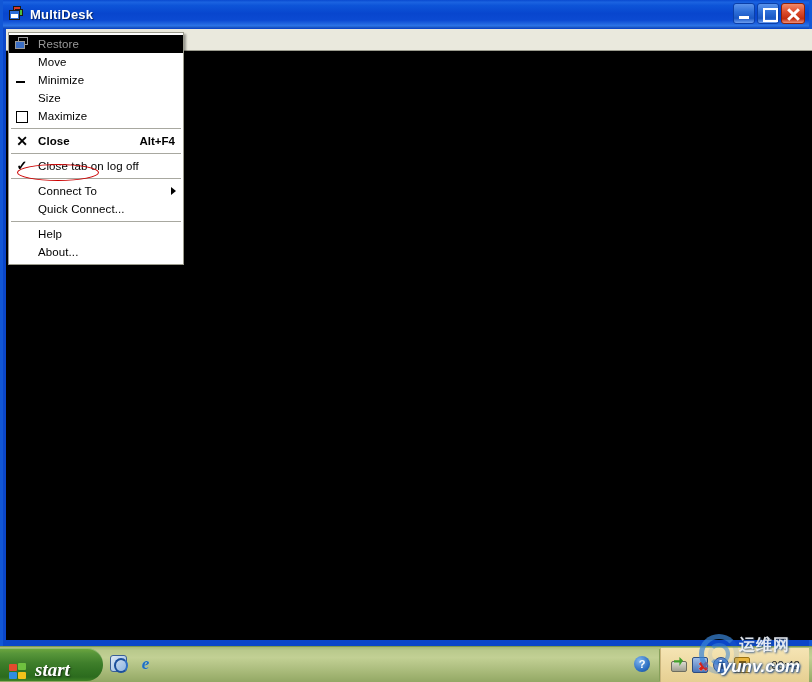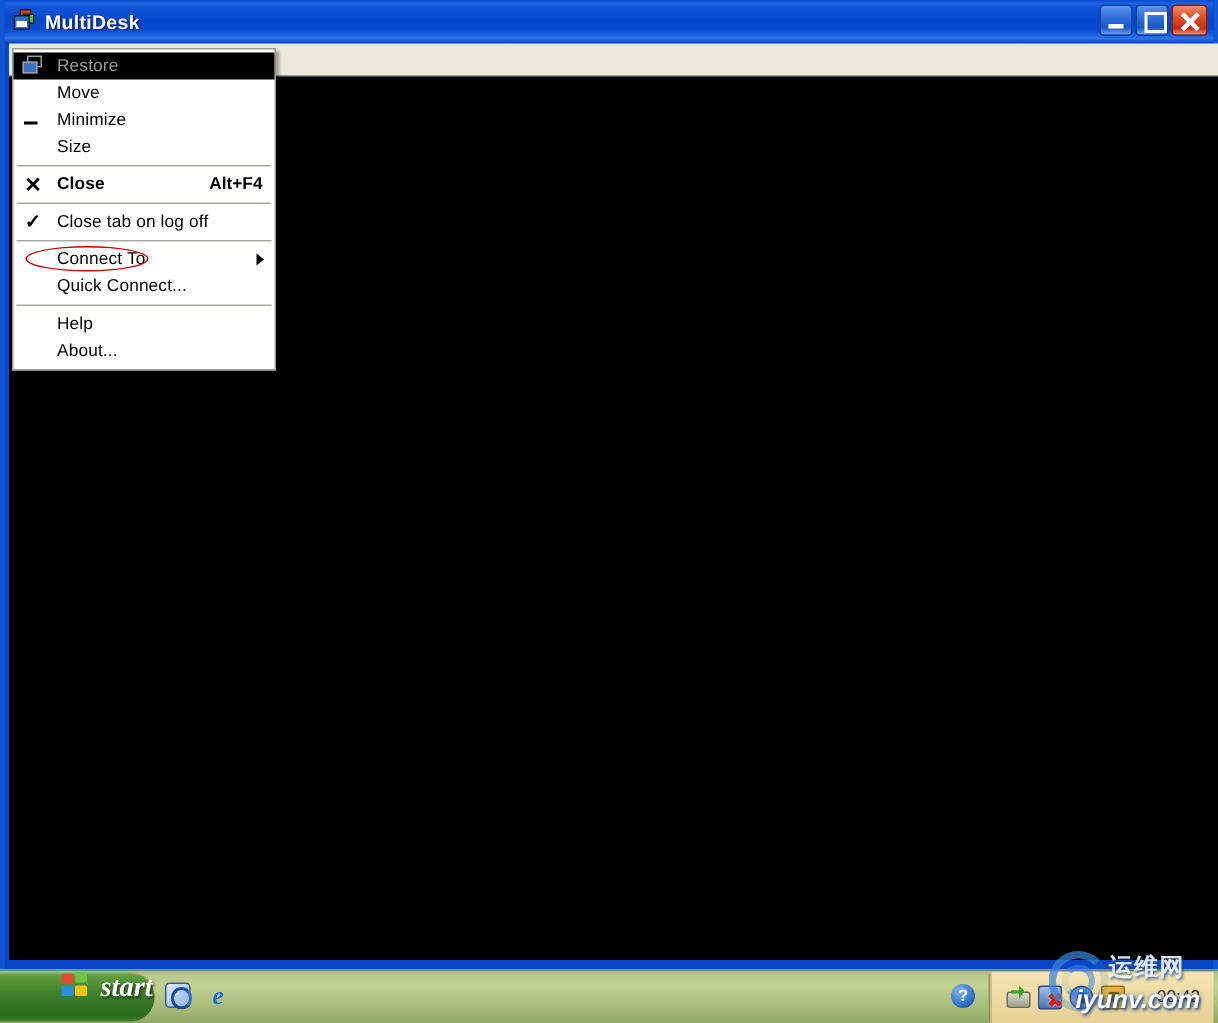--- a/index.html
+++ b/index.html
@@ -253,24 +253,23 @@
   #start-button {
     position: absolute;
     left: 0; top: 1px;
     width: 103px; height: 33px;
     background: linear-gradient(180deg,
         #6fa83e 0%, #58963a 16%, #3f7f2b 45%,
         #327322 70%, #2c6b1e 88%, #3f8226 100%);
     border-top-right-radius: 16px;
     border-bottom-right-radius: 16px;
     display: flex;
-    align-items: flex-start;
+    align-items: flex-end;
     cursor: default;
     box-shadow: inset 0 1px 0 rgba(255,255,255,.25);
-    padding-left: 32px;
   }
   #start-flag {
     position: relative;
     width: 19px; height: 18px;
     margin-left: 9px;
     flex: none;
   }
   #start-flag i {
     position: absolute;
     width: 8px; height: 7px;
@@ -505,20 +504,24 @@
 
     <div class="mi">
       <span class="gicon g-min"></span>
       <span class="label">Minimize</span>
     </div>
 
     <div class="mi">
       <span class="label">Size</span>
     </div>
 
+    <div class="mi">
+      <span class="gicon g-max"></span>
+      <span class="label">Maximize</span>
+    </div>
 
     <div class="sep"></div>
 
     <div class="mi bold">
       <span class="gicon g-close">✕</span>
       <span class="label">Close</span>
       <span class="accel">Alt+F4</span>
     </div>
 
     <div class="sep"></div>

